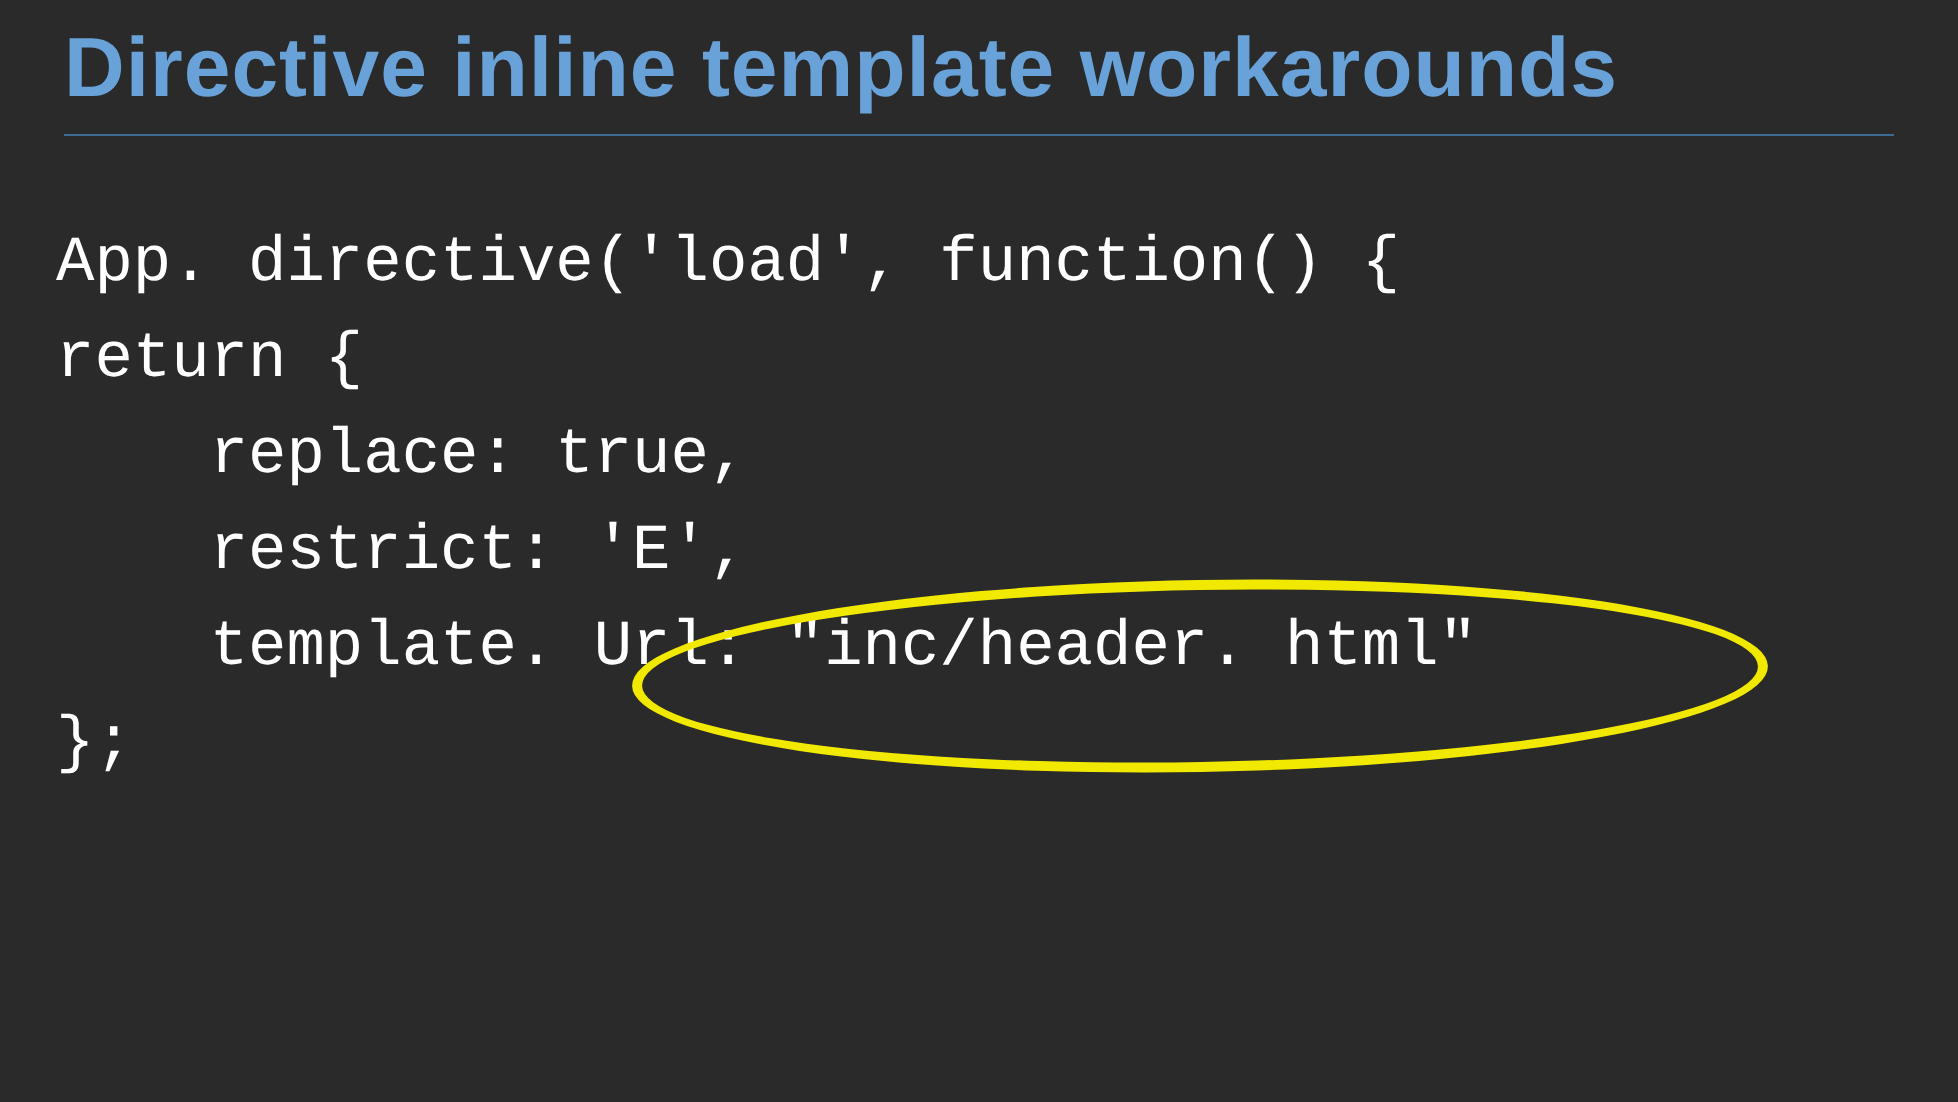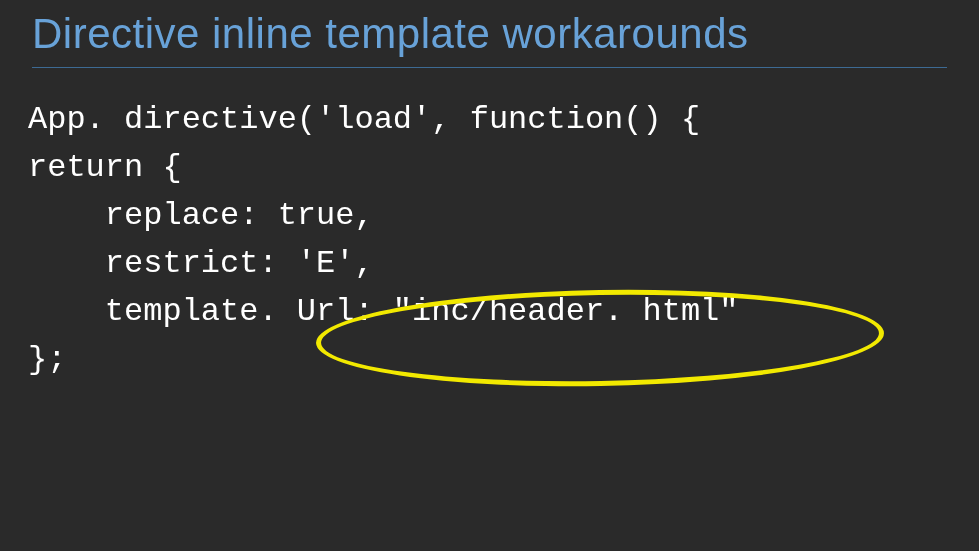--- a/index.html
+++ b/index.html
@@ -16,30 +16,30 @@
     width: 979px;
     height: 551px;
     background: #2a2a2a;
   }
   .title {
     position: absolute;
     top: 8px;
     left: 32px;
     right: 32px;
     font-size: 42px;
-    font-weight: 400;
+    font-weight: 700;
     color: #68a2d8;
     letter-spacing: 0.5px;
     line-height: 1.25;
     border-bottom: 1px solid #3d6a93;
     padding-bottom: 6px;
   }
   .code {
     position: absolute;
-    top: 96px;
+    top: 108px;
     left: 28px;
     font-family: Consolas, "Courier New", monospace;
     font-size: 32px;
     line-height: 1.5;
     color: #ffffff;
     white-space: pre;
   }
   .ellipse-annot {
     position: absolute;
     top: 290px;

